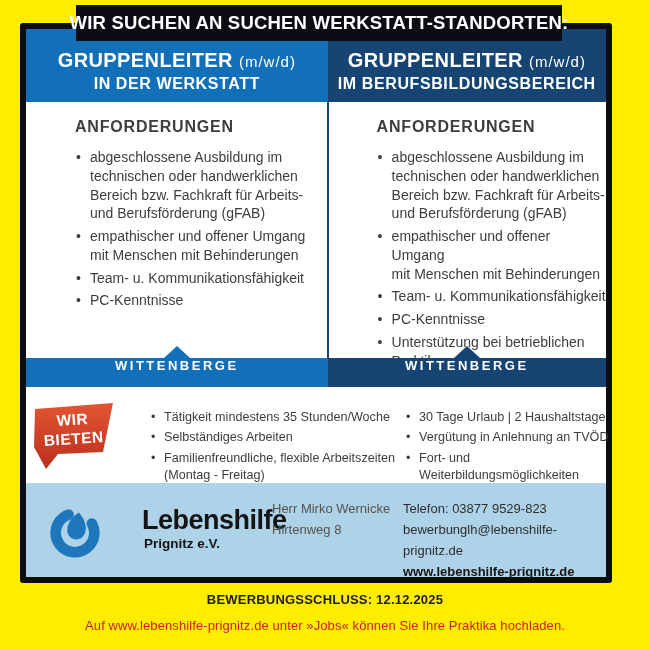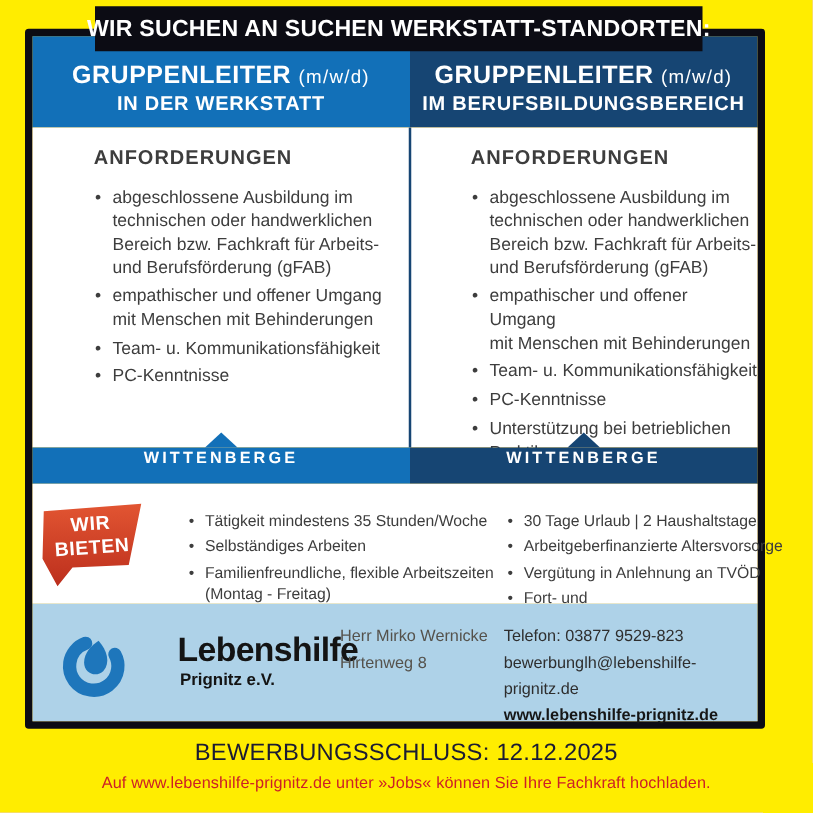--- a/index.html
+++ b/index.html
@@ -13,21 +13,21 @@
     position:absolute;left:76px;top:5px;width:486px;height:36px;
     background:var(--frame_black,#0c0c14);z-index:3;
     display:flex;align-items:center;justify-content:center;
   }
   .title-bar span{
     color:#fff;font-weight:bold;font-size:18.5px;letter-spacing:0.2px;white-space:nowrap;
   }
   
   .frame{
     position:absolute;left:20px;top:23px;width:580px;height:548px;
-    background:#eab308;border:6px solid var(--frame_black,#0c0c14);border-radius:3px;
+    background:#1d4ed8;border:6px solid var(--frame_black,#0c0c14);border-radius:3px;
     display:flex;flex-direction:column;z-index:2;
   }
   .cols{display:flex;width:100%;}
   
   .headers{height:73px;}
   .col-header{width:52%;display:flex;flex-direction:column;align-items:center;justify-content:flex-end;padding-bottom:9px;box-sizing:border-box;}
   .col-header.left{background:var(--accent_left,#1270b8);}
   .col-header.right{width:48%;background:var(--accent_right,#164573);}
   .job-title{color:#fff;font-weight:bold;font-size:20px;letter-spacing:0.4px;white-space:nowrap;}
   .job-title .suffix{font-weight:normal;font-size:15px;letter-spacing:1px;}
@@ -80,21 +80,21 @@
   .logo-text{margin-left:6px;}
   .logo-name{font-size:27px;font-weight:bold;color:#141414;letter-spacing:-0.5px;line-height:1;}
   .logo-sub{font-size:13.5px;font-weight:600;color:#141414;margin-top:2px;margin-left:2px;}
   .contact-col{position:absolute;top:15px;font-size:13px;line-height:21px;}
   .contact-col.c1{left:246px;color:#55524c;}
   .contact-col.c2{left:377px;color:#2e2e2e;}
   .contact-col.c2 .site{font-weight:bold;color:#161616;}
   
   .deadline{
     position:absolute;left:0;top:592px;width:650px;text-align:center;
-    font-size:19px;font-weight:normal;color:#1b1b33;letter-spacing:0.2px;
+    font-size:13px;font-weight:bold;color:#1b1b33;letter-spacing:0.2px;
   }
   .note{
     position:absolute;left:0;top:618px;width:650px;text-align:center;
     font-size:13px;color:var(--red_text,#cd2026);letter-spacing:0.1px;
   }
 </style>
 </head>
 <body>
 
 <div class="canvas">
@@ -183,21 +183,20 @@
 
       <ul class="offer-list left">
         <li>Tätigkeit mindestens 35 Stunden/Woche</li>
         <li>Selbständiges Arbeiten</li>
         <li>Familienfreundliche, flexible Arbeitszeiten
 (Montag - Freitag)</li>
       </ul>
 
       <ul class="offer-list right">
         <li>30 Tage Urlaub | 2 Haushaltstage</li>
-        <li>Arbeitgeberfinanzierte Altersvorsorge</li>
         <li>Vergütung in Anlehnung an TVÖD</li>
         <li>Fort- und Weiterbildungsmöglichkeiten</li>
       </ul>
     </div>
 
     <div class="footer">
       <div class="logo">
         <svg width="58" height="60" viewBox="0 0 60 62">
           <circle cx="30" cy="35" r="20" fill="none" stroke="#1e76bb" stroke-width="11" stroke-linecap="round" stroke-dasharray="84 28" transform="rotate(8 30 35)"></circle>
           <path d="M34,14 C41,22 44,32 38,39 C32,45 22,41 22,32 C22,24 28,18 34,14 Z" fill="#1e76bb"></path>
@@ -215,15 +214,15 @@
 
       <div class="contact-col c2">
         <div>Telefon: 03877 9529-823</div>
         <div>bewerbunglh@lebenshilfe-prignitz.de</div>
         <div class="site">www.lebenshilfe-prignitz.de</div>
       </div>
     </div>
   </div>
 
   <div class="deadline">BEWERBUNGSSCHLUSS: 12.12.2025</div>
-  <div class="note">Auf www.lebenshilfe-prignitz.de unter »Jobs« können Sie Ihre Fachkraft hochladen.</div>
+  <div class="note">Auf www.lebenshilfe-prignitz.de unter »Jobs« können Sie Ihre Praktika hochladen.</div>
 
 </div>
 
 </body></html>

